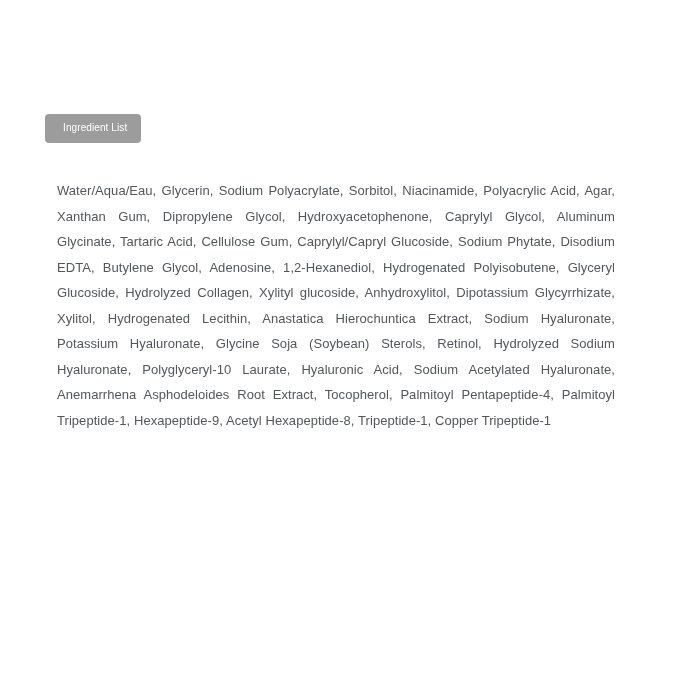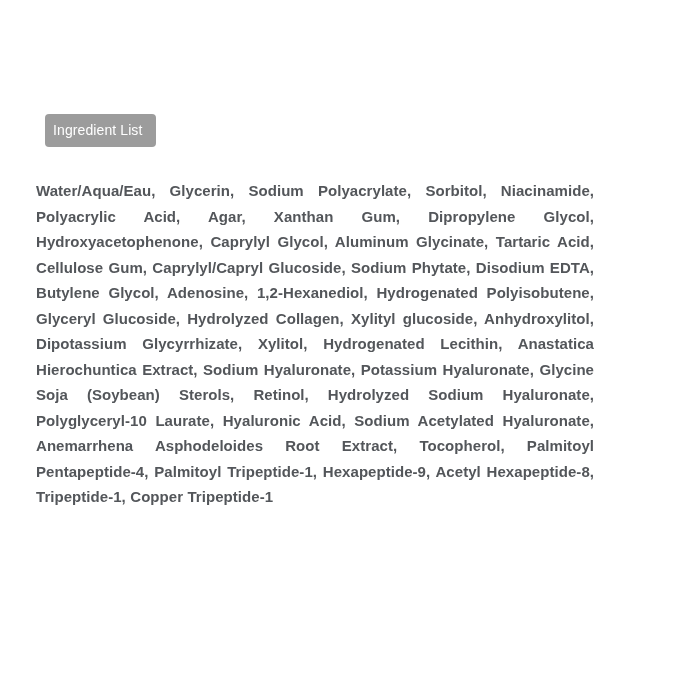--- a/index.html
+++ b/index.html
@@ -18,41 +18,40 @@
     width: 679px;
     height: 679px;
     box-sizing: border-box;
   }
   .badge {
     position: absolute;
     left: 45px;
     top: 114px;
     background: #9c9c9c;
     color: #ffffff;
-    font-size: 14px;
+    font-size: 10px;
     line-height: 1;
-    padding: 9px 14px 10px 8px;
+    padding: 9px 14px 10px 18px;
     border-radius: 4px;
     letter-spacing: 0.1px;
     white-space: nowrap;
   }
   .ingredients {
     position: absolute;
-    left: 36px;
+    left: 57px;
     top: 178px;
     width: 558px;
-    font-size: 15px;
+    font-size: 13px;
     line-height: 25.5px;
     color: #53565a;
     text-align: justify;
     text-justify: inter-word;
     letter-spacing: 0.05px;
     word-spacing: 0.2px;
     hyphens: auto;
-    font-weight: bold;
   }
 </style>
 </head>
 <body>
 
 <div class="page">
   <div class="badge">Ingredient List</div>
   <div class="ingredients">Water/Aqua/Eau, Glycerin, Sodium Polyacrylate, Sorbitol, Niacinamide, Polyacrylic Acid, Agar, Xanthan Gum, Dipropylene Glycol, Hydroxyacetophenone, Caprylyl Glycol, Aluminum Glycinate, Tartaric Acid, Cellulose Gum, Caprylyl/Capryl Glucoside, Sodium Phytate, Disodium EDTA, Butylene Glycol, Adenosine, 1,2-Hexanediol, Hydrogenated Polyisobutene, Glyceryl Glucoside, Hydrolyzed Collagen, Xylityl glucoside, Anhydroxylitol, Dipotassium Glycyrrhizate, Xylitol, Hydrogenated Lecithin, Anastatica Hierochuntica Extract, Sodium Hyaluronate, Potassium Hyaluronate, Glycine Soja (Soybean) Sterols, Retinol, Hydrolyzed Sodium Hyaluronate, Polyglyceryl-10 Laurate, Hyaluronic Acid, Sodium Acetylated Hyaluronate, Anemarrhena Asphodeloides Root Extract, Tocopherol, Palmitoyl Pentapeptide-4, Palmitoyl Tripeptide-1, Hexapeptide-9, Acetyl Hexapeptide-8, Tripeptide-1, Copper Tripeptide-1</div>
 </div>
 

